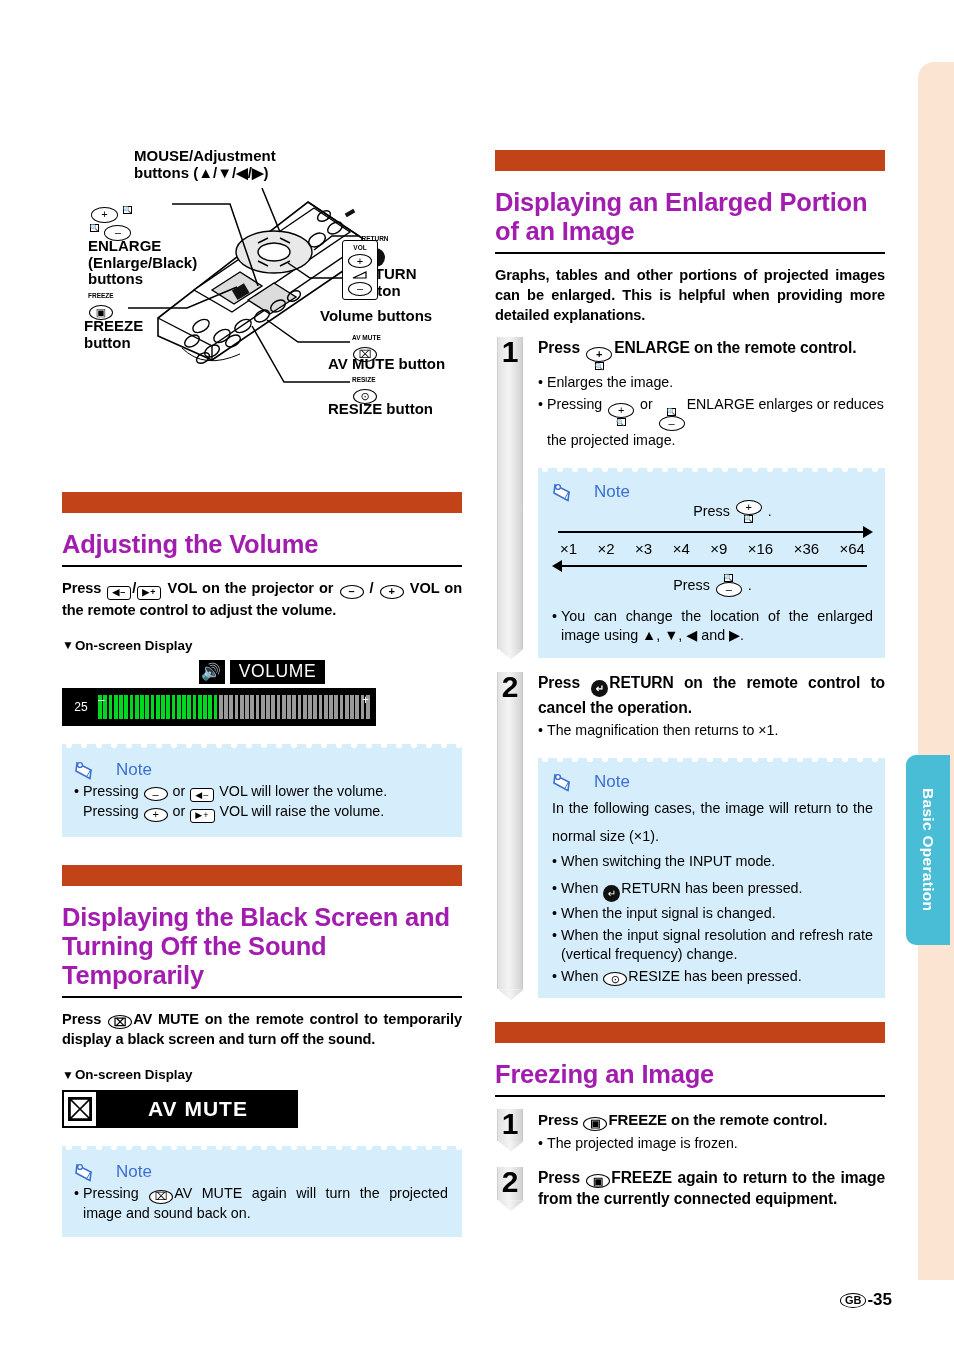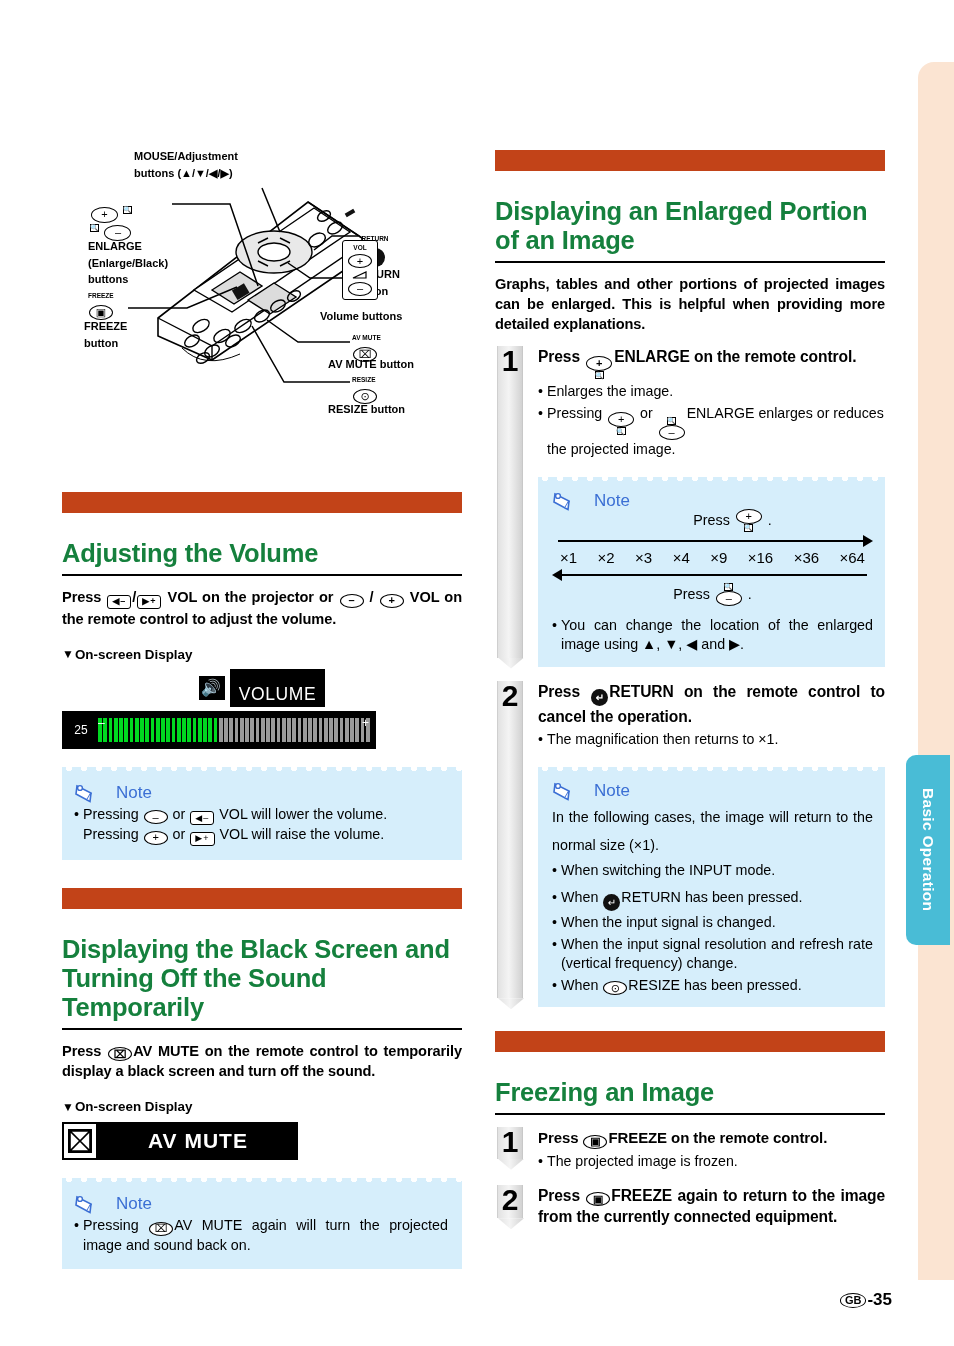--- a/index.html
+++ b/index.html
@@ -31,22 +31,22 @@
     white-space:nowrap;
   }
 
   
   .col-left  { position:absolute; left:62px;  top:140px; width:400px; }
   .col-right { position:absolute; left:495px; top:150px; width:390px; }
 
   
   .sec-bar { height:21px; background:#c24318; width:100%; }
   .sec-title {
-    color:#15803d; font-weight:bold; font-size:25.5px; line-height:29px;
-    margin-top:26px; letter-spacing:-0.2px;
+    color:#a21caf; font-weight:bold; font-size:25.5px; line-height:29px;
+    margin-top:17px; letter-spacing:-0.2px;
   }
   .sec-rule { border-bottom:2.2px solid #000; margin-top:6px; }
 
   
   .lead {
     font-size:14.6px; line-height:20px; font-weight:bold;
     text-align:justify; margin-top:11px; letter-spacing:-0.1px;
   }
   .osd-label {
     font-size:13.4px; font-weight:bold; margin-top:18px;
@@ -56,21 +56,21 @@
 
   
   .osd-vol-wrap { margin-top:7px; }
   .osd-vol-head { display:flex; justify-content:center; align-items:center; gap:5px; }
   .osd-ico {
     background:#000; color:#fff; width:26px; height:24px;
     display:flex; align-items:center; justify-content:center; font-size:16px;
   }
   .osd-word {
     background:#000; color:#fff; font-size:17.5px; font-weight:500;
-    padding:16px 9px 3px; letter-spacing:0.6px; line-height:19px;
+    padding:2px 9px 3px; letter-spacing:0.6px; line-height:19px;
   }
   .osd-bar {
     margin-top:4px; background:#000; height:38px; width:314px;
     display:flex; align-items:center; padding:0 6px; position:relative;
   }
   .osd-num { color:#fff; font-size:12px; width:26px; text-align:center; }
   .osd-minus, .osd-plus { color:#fff; font-size:12px; position:absolute; top:5px; }
   .osd-minus { left:36px; }
   .osd-plus { right:7px; }
   .osd-ticks { flex:1; height:24px; display:flex; gap:1.4px; align-items:flex-end; margin-left:4px; }
@@ -182,21 +182,21 @@
   .enl-stack {
     display:inline-flex; flex-direction:column; align-items:center;
     vertical-align:-5px; margin:0 1px; line-height:1;
   }
   .enl-stack.rev { flex-direction:column-reverse; }
   .enl-mag { font-size:7px; border:1px solid #000; width:9px; height:8px;
              display:flex; align-items:center; justify-content:center; background:#fff; }
 
   
   .remote-area { position:absolute; left:62px; top:140px; width:400px; height:330px; }
-  .cal-text { position:absolute; font-weight:bold; font-size:11px; line-height:16.5px; }
+  .cal-text { position:absolute; font-weight:bold; font-size:15px; line-height:16.5px; }
 
   
   .pageno {
     position:absolute; right:62px; bottom:36px;
     font-size:17px; font-weight:bold; display:flex; align-items:center; gap:1px;
   }
   .gb {
     border:1.6px solid #000; border-radius:50%/50%; font-size:11px;
     padding:1px 4px 1px; line-height:11px; font-weight:bold;text-align:center;
   }

